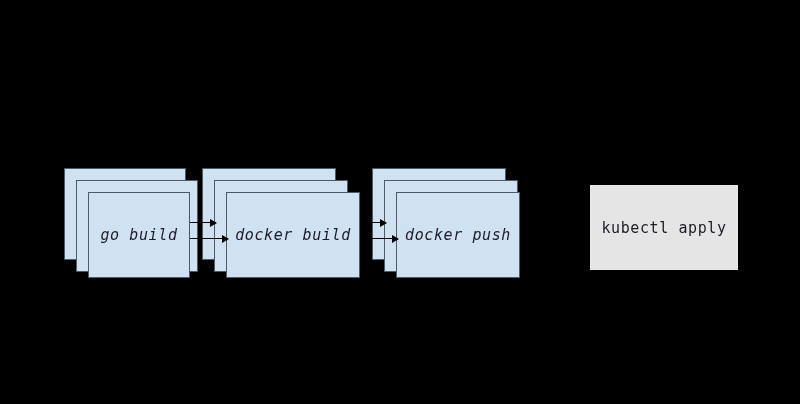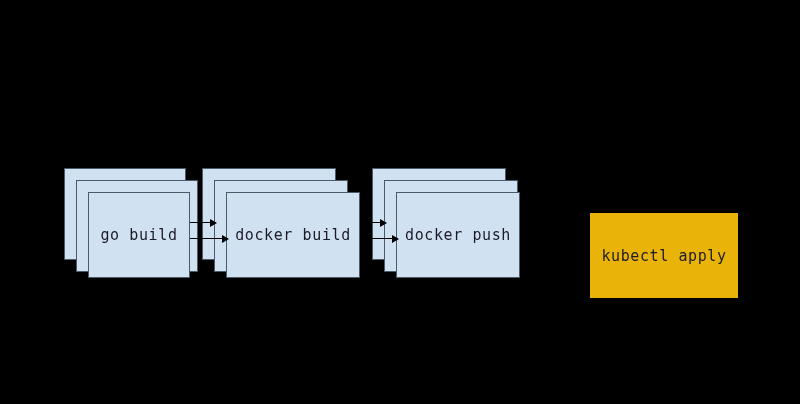--- a/index.html
+++ b/index.html
@@ -18,43 +18,43 @@
   .card {
     position: absolute;
     box-sizing: border-box;
     background: #d0e1f2;
     border: 1px solid #4c5a68;
     display: flex;
     align-items: center;
     justify-content: center;
     overflow: hidden;
     white-space: nowrap;
+    font-style: italic;
   }
   .card-label {
     font-family: "DejaVu Sans Mono", "Liberation Mono", monospace;
     font-size: 15px;
     color: #1c1c28;
     letter-spacing: 0.6px;
   }
   
   .card.back .card-label {
     position: absolute;
     left: 12px;
     top: 50%;
     transform: translateY(-50%);
   }
   .plain-box {
     position: absolute;
     box-sizing: border-box;
-    background: #eab308;
+    background: #e5e5e5;
     border: none;
     display: flex;
     align-items: center;
     justify-content: center;
-    margin-top: 28px;
   }
   .arrow {
     position: absolute;
     height: 0;
     border-top: 1px solid #000000;
   }
   .arrow::after {
     content: "";
     position: absolute;
     right: -1px;

